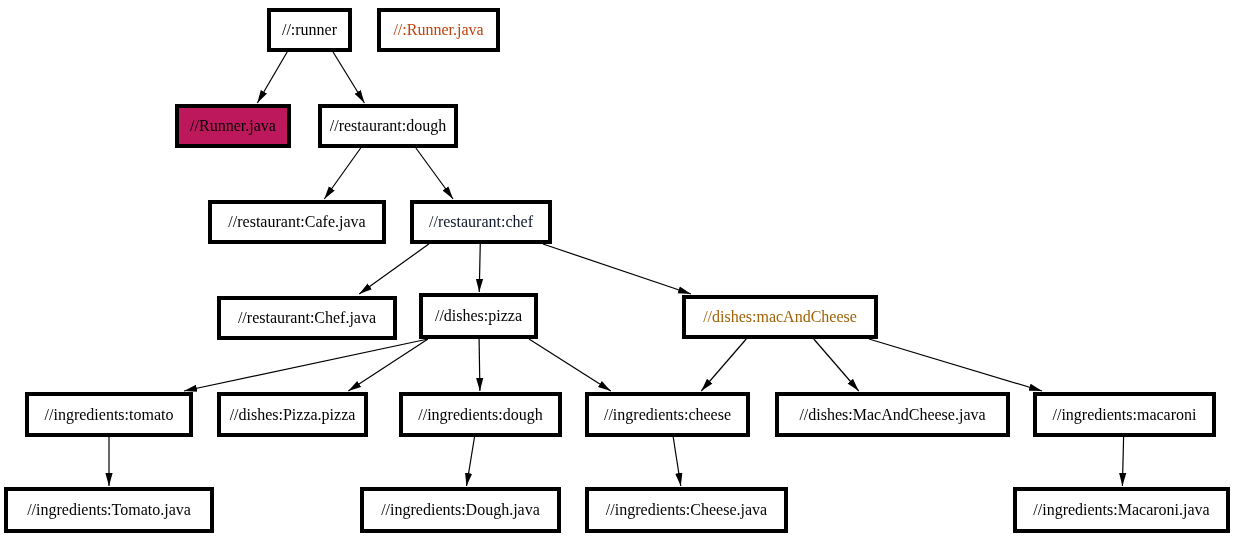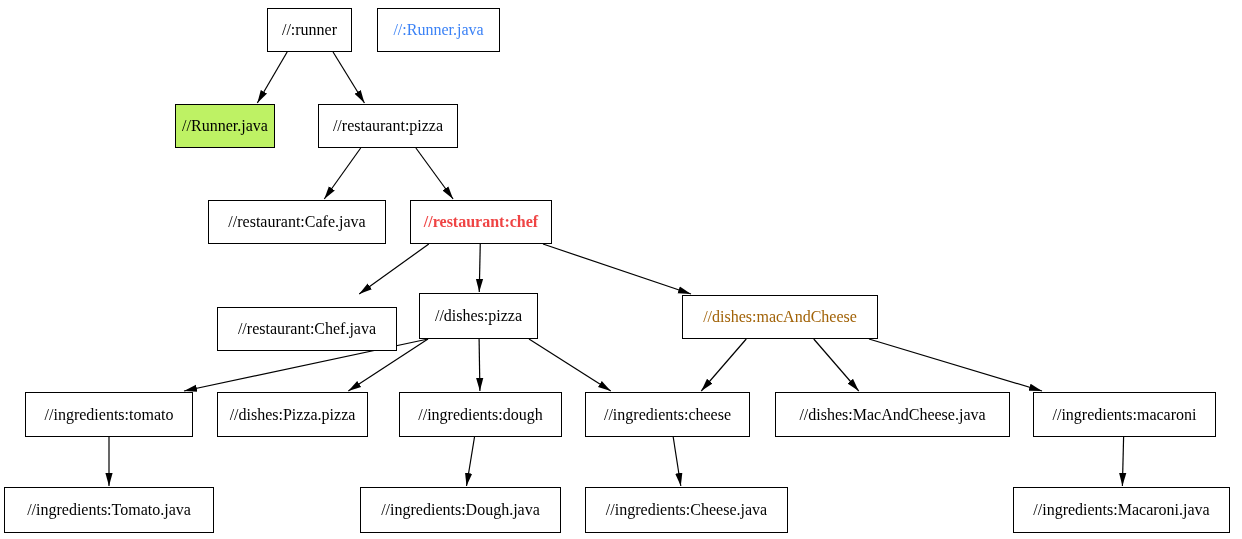--- a/index.html
+++ b/index.html
@@ -18,21 +18,21 @@
   #edge-layer {
     position: absolute;
     left: 0;
     top: 0;
     width: 1242px;
     height: 539px;
   }
   .node {
     position: absolute;
     box-sizing: border-box;
-    border: 1px solid #c4b5fd;
+    border: 4px solid #c4b5fd;
     background: #ffffff;
     display: flex;
     align-items: center;
     justify-content: center;
     white-space: nowrap;
     font-size: 16px;
     color: #000000;
     line-height: 1;
   }
 </style>
@@ -65,35 +65,35 @@
         <line x1="474.5" y1="437" x2="466.5" y2="486" stroke="#000000" stroke-width="1.2" marker-end="url(#arrowhead)"></line>
         <line x1="673.2" y1="437" x2="680.8" y2="486" stroke="#000000" stroke-width="1.2" marker-end="url(#arrowhead)"></line>
         <line x1="1123.6" y1="437" x2="1122.4" y2="486" stroke="#000000" stroke-width="1.2" marker-end="url(#arrowhead)"></line>
       </g>
   </svg>
   <div id="node-layer">
       <div class="node" style="left: 267px; top: 8px; width: 85px; height: 44px; border-color: rgb(0, 0, 0); background: rgb(255, 255, 255);">
         <span style="color: rgb(0, 0, 0);">//:runner</span>
       </div>
       <div class="node" style="left: 377px; top: 8px; width: 123px; height: 44px; border-color: rgb(0, 0, 0); background: rgb(255, 255, 255);">
-        <span style="color: #3b82f6;">//:Runner.java</span>
+        <span style="color: #c2410c;">//:Runner.java</span>
       </div>
-      <div class="node" style="left: 175px; top: 104px; width: 100px; height: 44px; border-color: rgb(0, 0, 0); background: #bef264;">
+      <div class="node" style="left: 175px; top: 104px; width: 116px; height: 44px; border-color: rgb(0, 0, 0); background: #be185d;">
         <span style="color: rgb(0, 0, 0);">//Runner.java</span>
       </div>
       <div class="node" style="left: 318px; top: 104px; width: 140px; height: 44px; border-color: rgb(0, 0, 0); background: rgb(255, 255, 255);">
-        <span style="color: rgb(0, 0, 0);">//restaurant:pizza</span>
+        <span style="color: rgb(0, 0, 0);">//restaurant:dough</span>
       </div>
       <div class="node" style="left: 208px; top: 200px; width: 178px; height: 44px; border-color: rgb(0, 0, 0); background: rgb(255, 255, 255);">
         <span style="color: rgb(0, 0, 0);">//restaurant:Cafe.java</span>
       </div>
       <div class="node" style="left: 410px; top: 200px; width: 142px; height: 44px; border-color: rgb(0, 0, 0); background: rgb(255, 255, 255);">
-        <span style="color: #ef4444; font-weight: bold;">//restaurant:chef</span>
+        <span style="color: #0f172a;">//restaurant:chef</span>
       </div>
-      <div class="node" style="left: 217px; top: 307px; width: 180px; height: 44px; border-color: rgb(0, 0, 0); background: rgb(255, 255, 255);">
+      <div class="node" style="left: 217px; top: 296px; width: 180px; height: 44px; border-color: rgb(0, 0, 0); background: rgb(255, 255, 255);">
         <span style="color: rgb(0, 0, 0);">//restaurant:Chef.java</span>
       </div>
       <div class="node" style="left: 419px; top: 293px; width: 119px; height: 46px; border-color: rgb(0, 0, 0); background: rgb(255, 255, 255);">
         <span style="color: rgb(0, 0, 0); text-align: right;">//dishes:pizza</span>
       </div>
       <div class="node" style="left: 682px; top: 295px; width: 196px; height: 44px; border-color: rgb(0, 0, 0); background: rgb(255, 255, 255);">
         <span style="color: #a16207;">//dishes:macAndCheese</span>
       </div>
       <div class="node" style="left: 25px; top: 392px; width: 168px; height: 45px; border-color: rgb(0, 0, 0); background: rgb(255, 255, 255);">
         <span style="color: rgb(0, 0, 0);">//ingredients:tomato</span>

